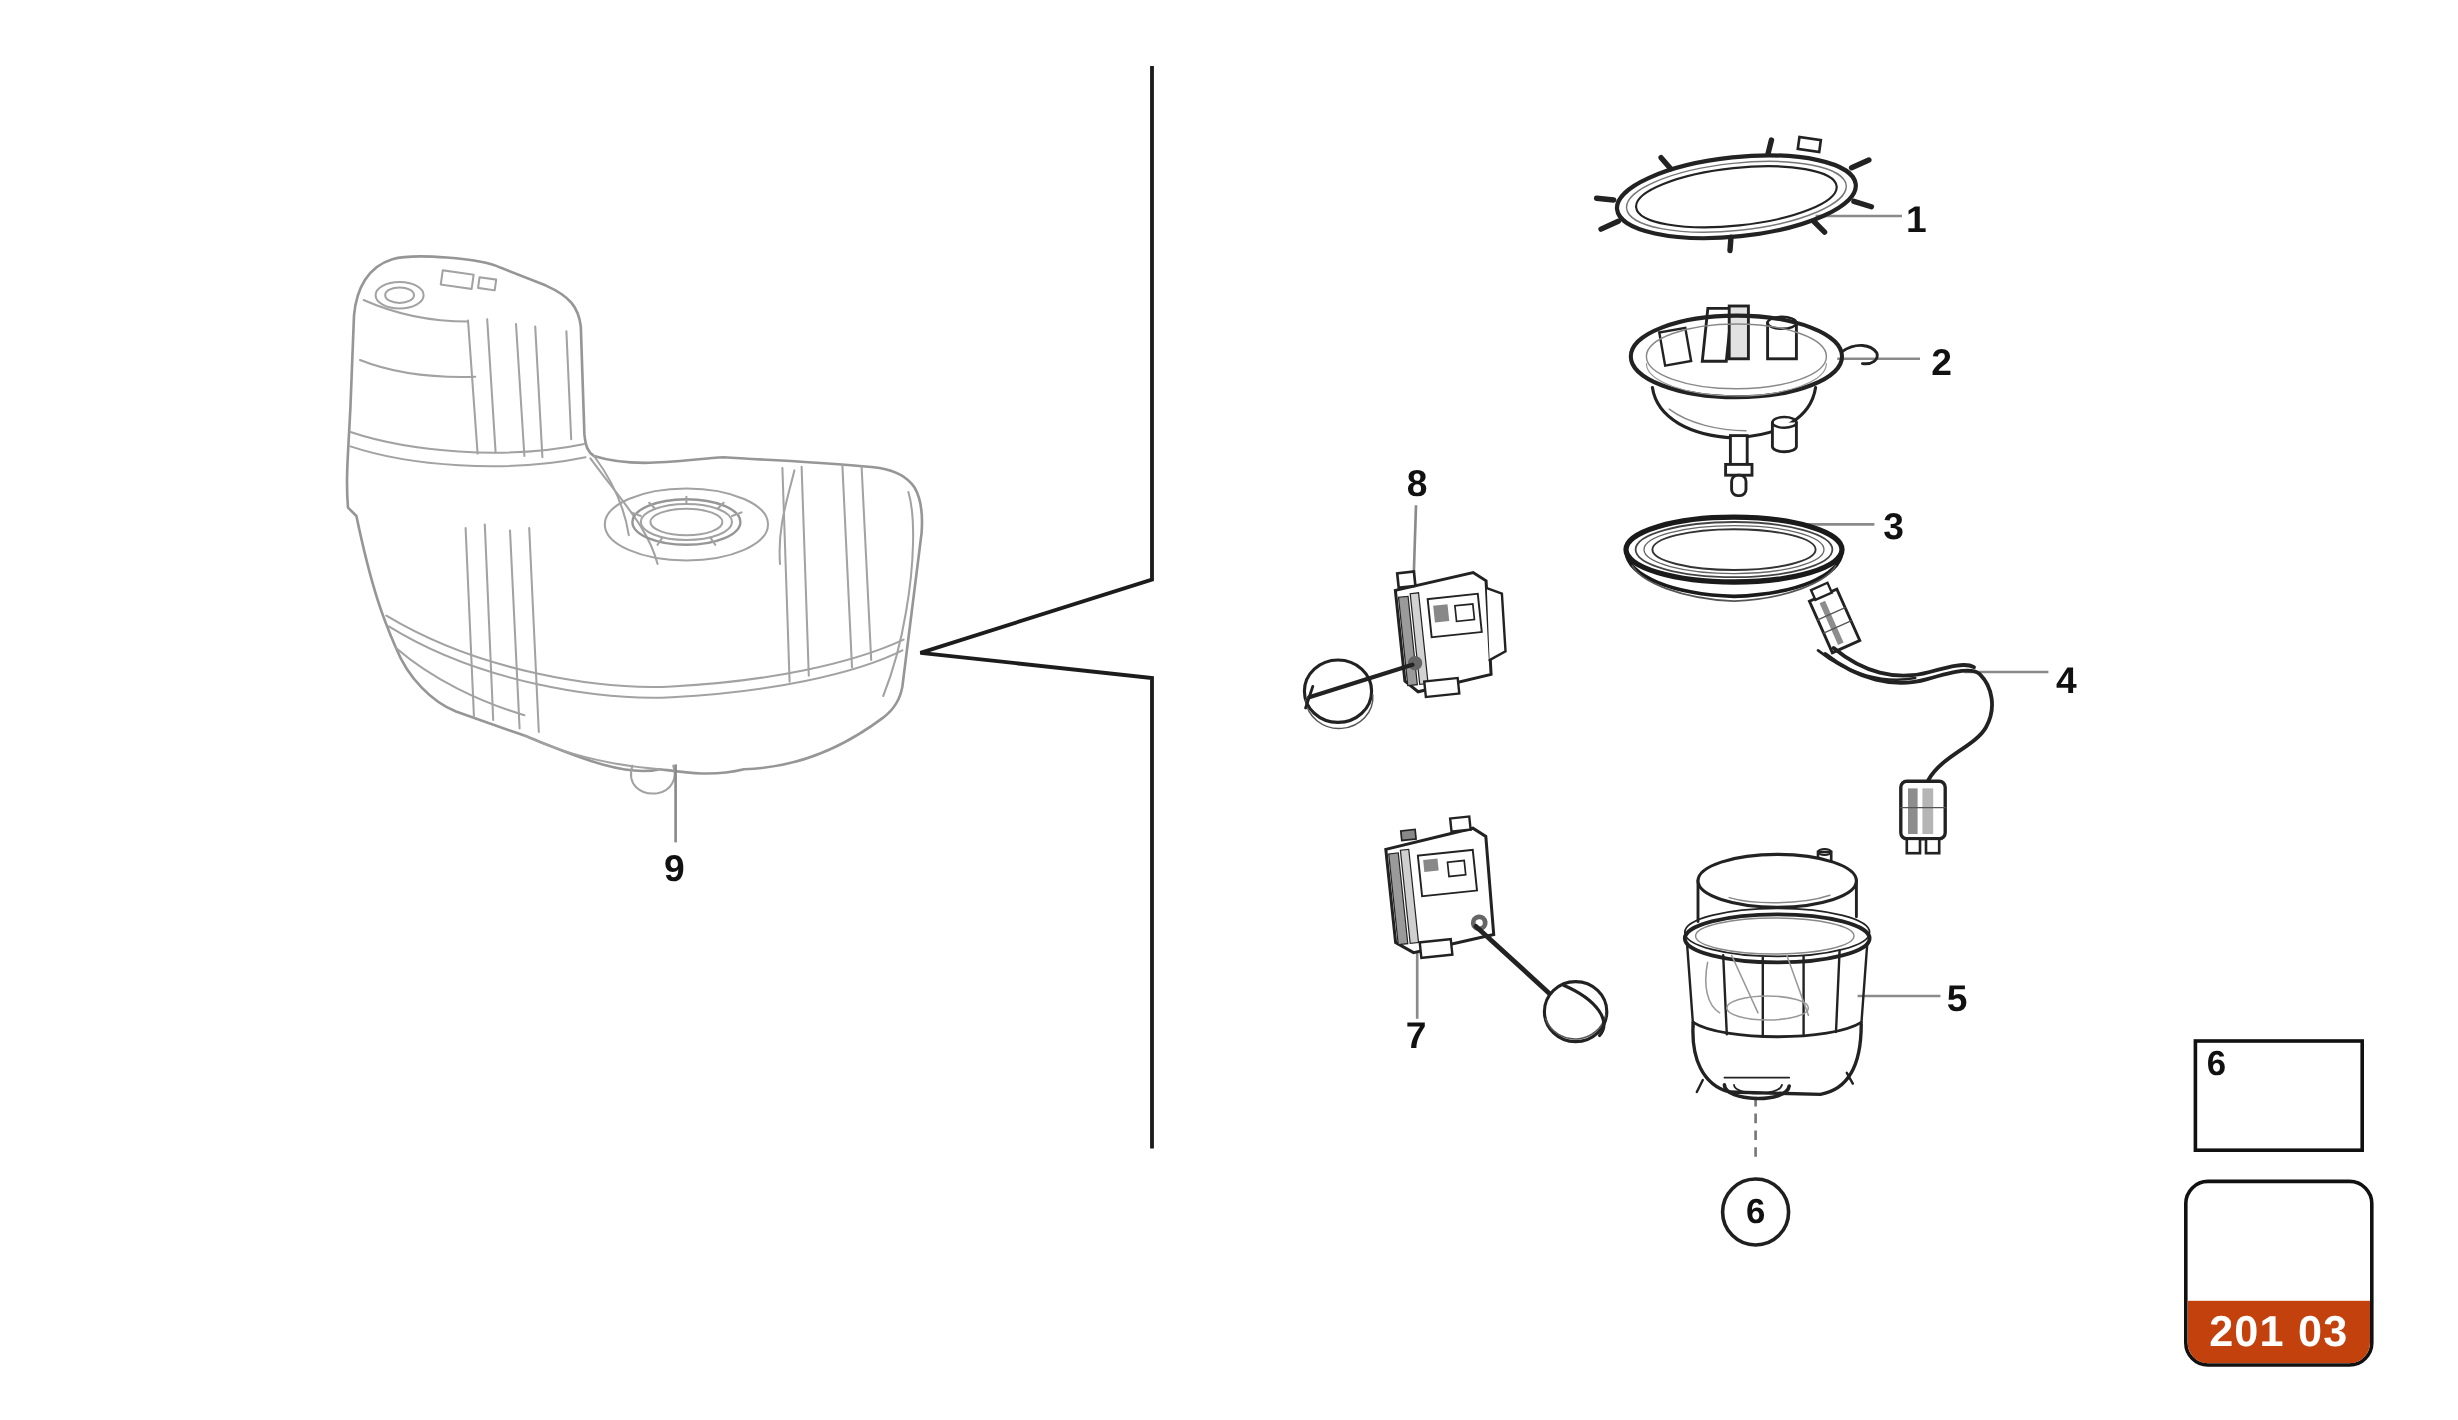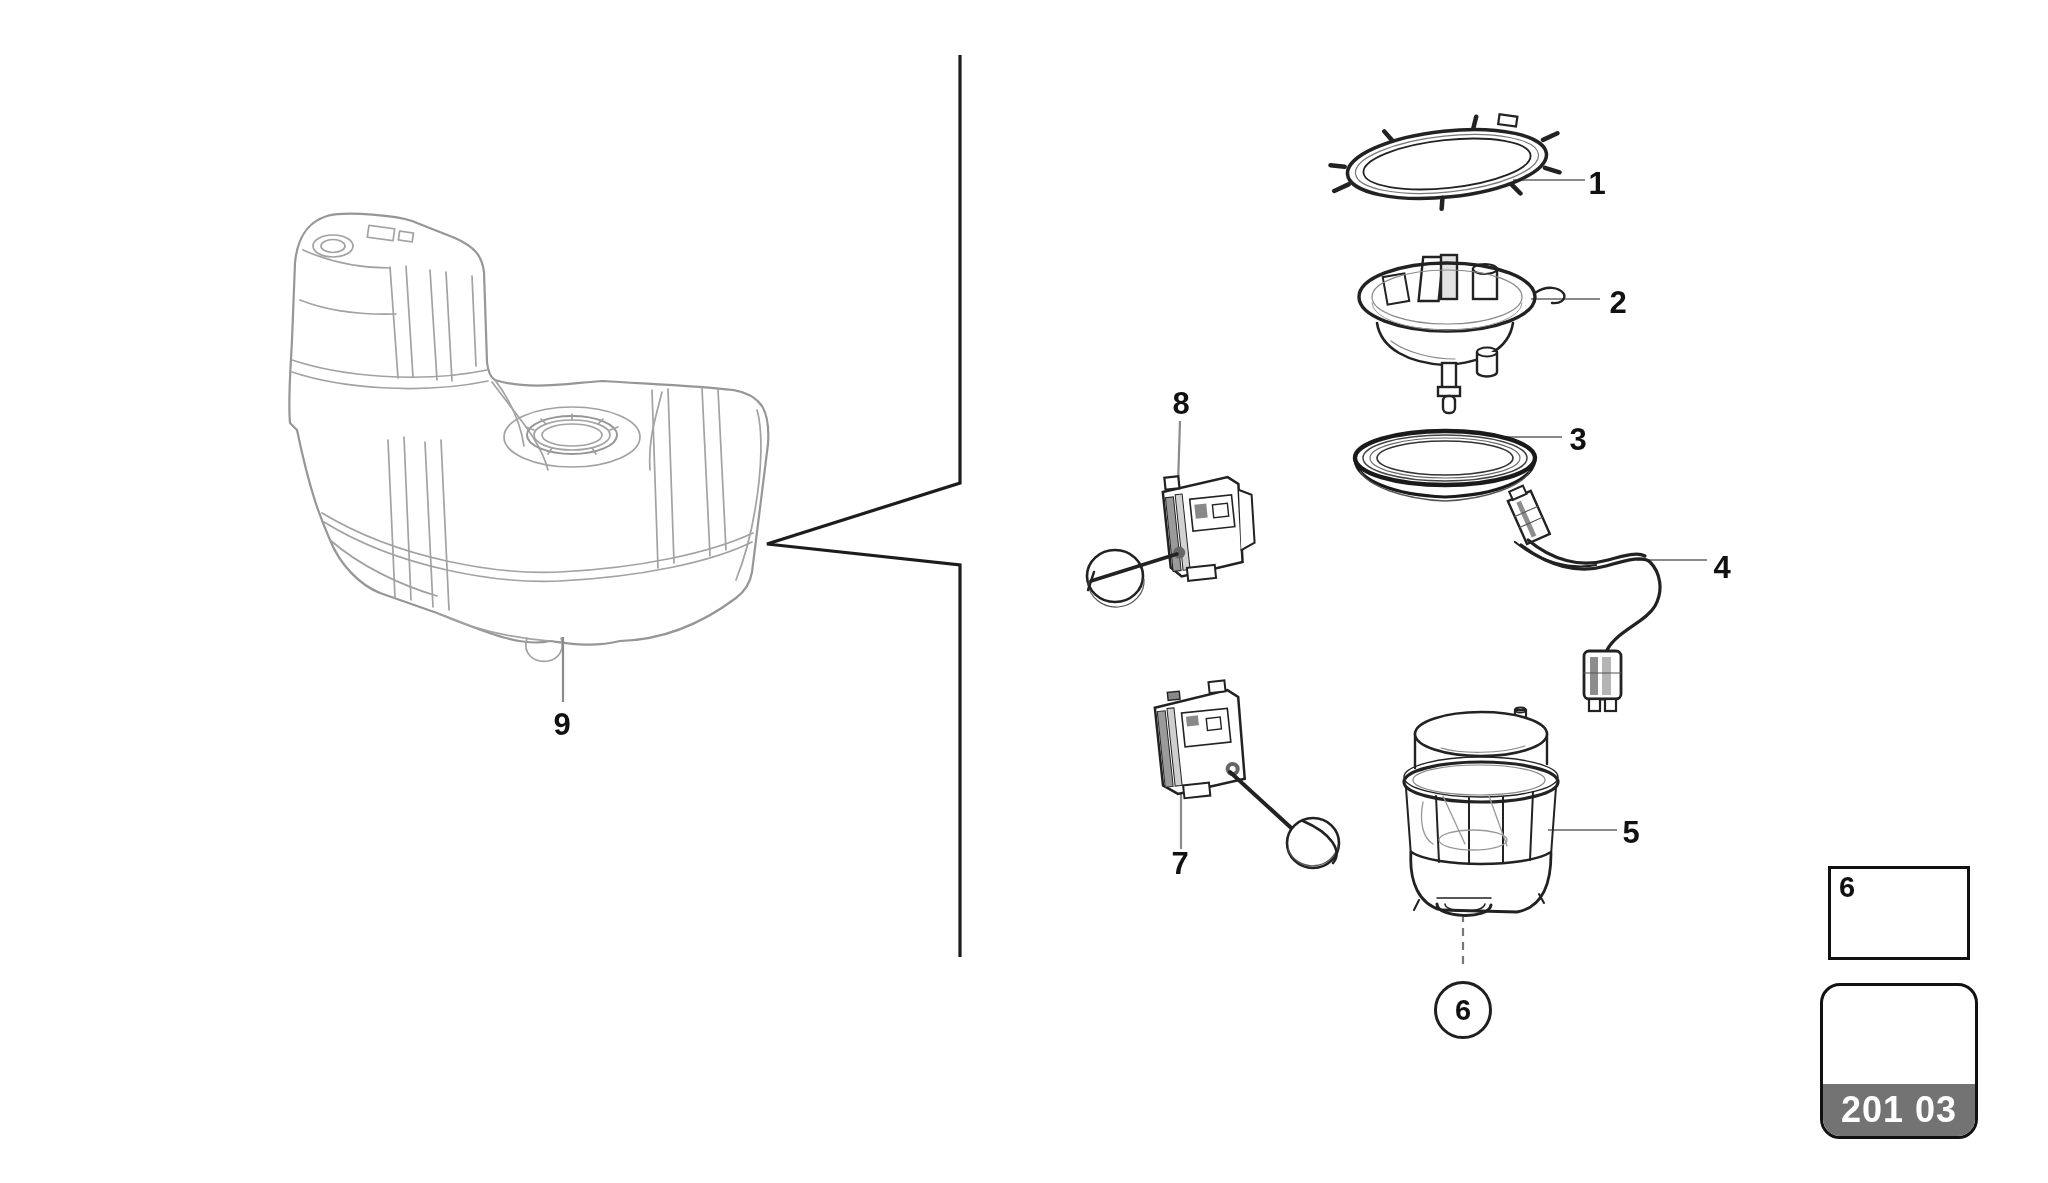--- a/index.html
+++ b/index.html
@@ -10,21 +10,21 @@
            color:#111;line-height:1;letter-spacing:0;cursor:pointer;user-select:none;}
   .callout-circle{position:absolute;left:1434px;top:981px;width:52px;height:52px;border:3px solid #1f1f1f;
            border-radius:50%;display:flex;align-items:center;justify-content:center;
            font-weight:bold;font-size:29px;color:#111;cursor:pointer;background:#fff;}
   .inset-box{position:absolute;left:1828px;top:866px;width:136px;height:88px;border:3px solid #111;
            background:#fff;cursor:pointer;}
   .inset-label{position:absolute;left:8px;top:4px;font-weight:bold;font-size:29px;color:#111;line-height:1;}
   .badge{position:absolute;left:1820px;top:983px;width:152px;height:150px;border:3px solid #111;
            border-radius:20px;background:#fff;overflow:hidden;display:flex;flex-direction:column;cursor:pointer;}
   .badge-icon-area{flex:1;position:relative;}
-  .badge-bar{height:52px;background:#737373;color:#fff;display:flex;align-items:center;justify-content:center;
+  .badge-bar{height:52px;background:#c2410c;color:#fff;display:flex;align-items:center;justify-content:center;
            font-weight:bold;font-size:36px;letter-spacing:1px;}
 </style>
 </head>
 <body>
 
 <div class="canvas">
 
   <svg class="art" viewBox="0 0 2048 1183">
 
     <g fill="none" stroke="#a2a2a2" stroke-width="1.7" stroke-linejoin="round" stroke-linecap="round">

